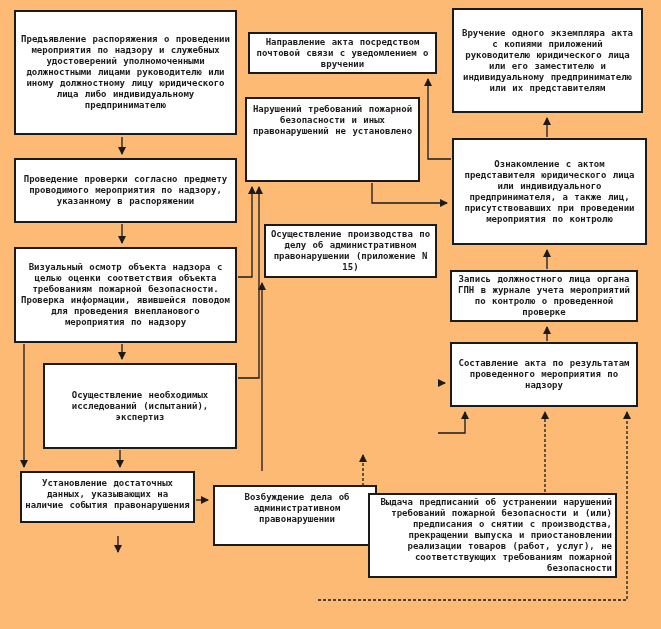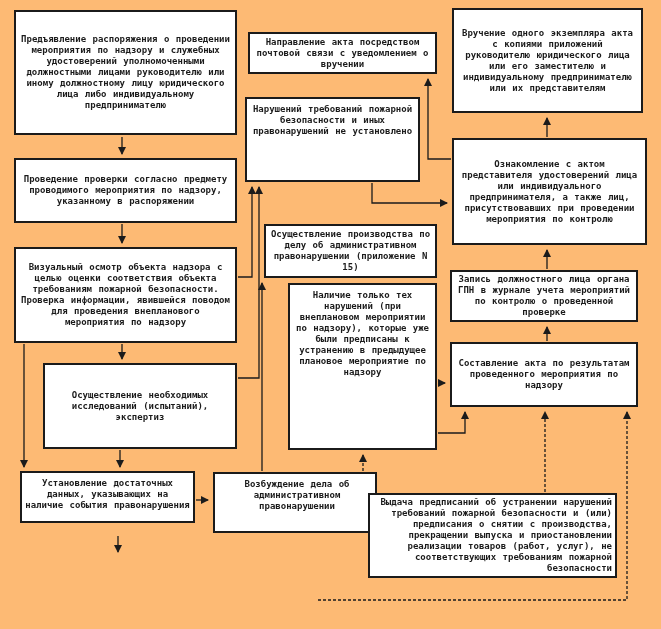--- a/index.html
+++ b/index.html
@@ -21,21 +21,21 @@
   .pos-l1{left:14px;top:10px;width:223px;height:125px;}
   .pos-l2{left:14px;top:158px;width:223px;height:65px;}
   .pos-l3{left:14px;top:247px;width:223px;height:96px;}
   .pos-l4{left:43px;top:363px;width:194px;height:86px;}
   .pos-l5{left:20px;top:471px;width:175px;height:52px;}
   .pos-l6{left:18px;top:556px;width:299px;height:67px;}
   .pos-m1{left:248px;top:32px;width:189px;height:42px;}
   .pos-m2{left:245px;top:97px;width:175px;height:85px;}
   .pos-m3{left:264px;top:224px;width:173px;height:54px;}
   .pos-m4{left:288px;top:283px;width:149px;height:167px;}
-  .pos-m5{left:213px;top:472px;width:164px;height:61px;padding-left:7px;}
+  .pos-m5{left:213px;top:485px;width:164px;height:61px;padding-left:7px;}
   .pos-r1{left:452px;top:8px;width:191px;height:105px;}
   .pos-r2{left:452px;top:138px;width:195px;height:107px;}
   .pos-r3{left:450px;top:270px;width:188px;height:52px;}
   .pos-r4{left:450px;top:342px;width:188px;height:65px;}
   .pos-r5{left:368px;top:493px;width:249px;height:85px;text-align:right;}
 </style>
 </head>
 <body>
 
 <div id="canvas">
@@ -71,22 +71,21 @@
 
   <div class="node pos-l1">Предъявление распоряжения о проведении мероприятия по надзору и служебных удостоверений уполномоченными должностными лицами руководителю или иному должностному лицу юридического лица либо индивидуальному предпринимателю</div>
   <div class="node pos-l2">Проведение проверки согласно предмету проводимого мероприятия по надзору, указанному в распоряжении</div>
   <div class="node pos-l4">Осуществление необходимых исследований (испытаний), экспертиз</div>
   <div class="node pos-l3">Визуальный осмотр объекта надзора с целью оценки соответствия объекта требованиям пожарной безопасности. Проверка информации, явившейся поводом для проведения внепланового мероприятия по надзору</div>
   <div class="node pos-l5 top">Установление достаточных данных, указывающих на наличие события правонарушения</div>
 
   <div class="node pos-m1">Направление акта посредством почтовой связи с уведомлением о вручении</div>
   <div class="node pos-m2 top">Нарушений требований пожарной безопасности и иных правонарушений не установлено</div>
   <div class="node pos-m3">Осуществление производства по делу об административном правонарушении (приложение N 15)</div>
-  <div class="node pos-m4 top">Наличие только тех нарушений (при внеплановом мероприятии по надзору), которые уже были предписаны к устранению в предыдущее плановое мероприятие по надзору</div>
   <div class="node pos-m5 top">Возбуждение дела об административном правонарушении</div>
 
   <div class="node pos-r1">Вручение одного экземпляра акта с копиями приложений руководителю юридического лица или его заместителю и индивидуальному предпринимателю или их представителям</div>
-  <div class="node pos-r2">Ознакомление с актом представителя удостоверений лица или индивидуального предпринимателя, а также лиц, присутствовавших при проведении мероприятия по контролю</div>
+  <div class="node pos-r2">Ознакомление с актом представителя юридического лица или индивидуального предпринимателя, а также лиц, присутствовавших при проведении мероприятия по контролю</div>
   <div class="node pos-r3">Запись должностного лица органа ГПН в журнале учета мероприятий по контролю о проведенной проверке</div>
   <div class="node pos-r4">Составление акта по результатам проведенного мероприятия по надзору</div>
   <div class="node pos-r5">Выдача предписаний об устранении нарушений требований пожарной безопасности и (или) предписания о снятии с производства, прекращении выпуска и приостановлении реализации товаров (работ, услуг), не соответствующих требованиям пожарной безопасности</div>
 
 </div>
 
 </body></html>

